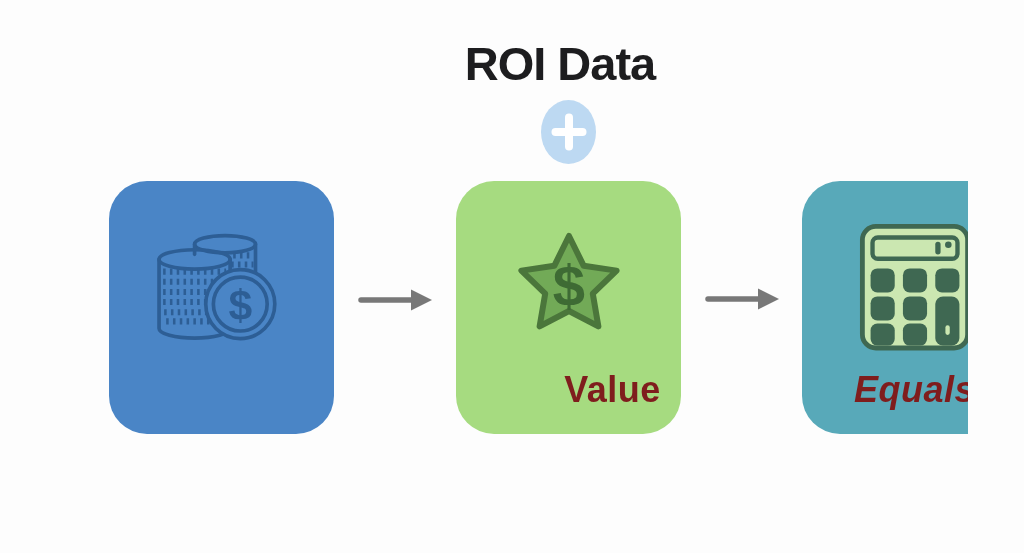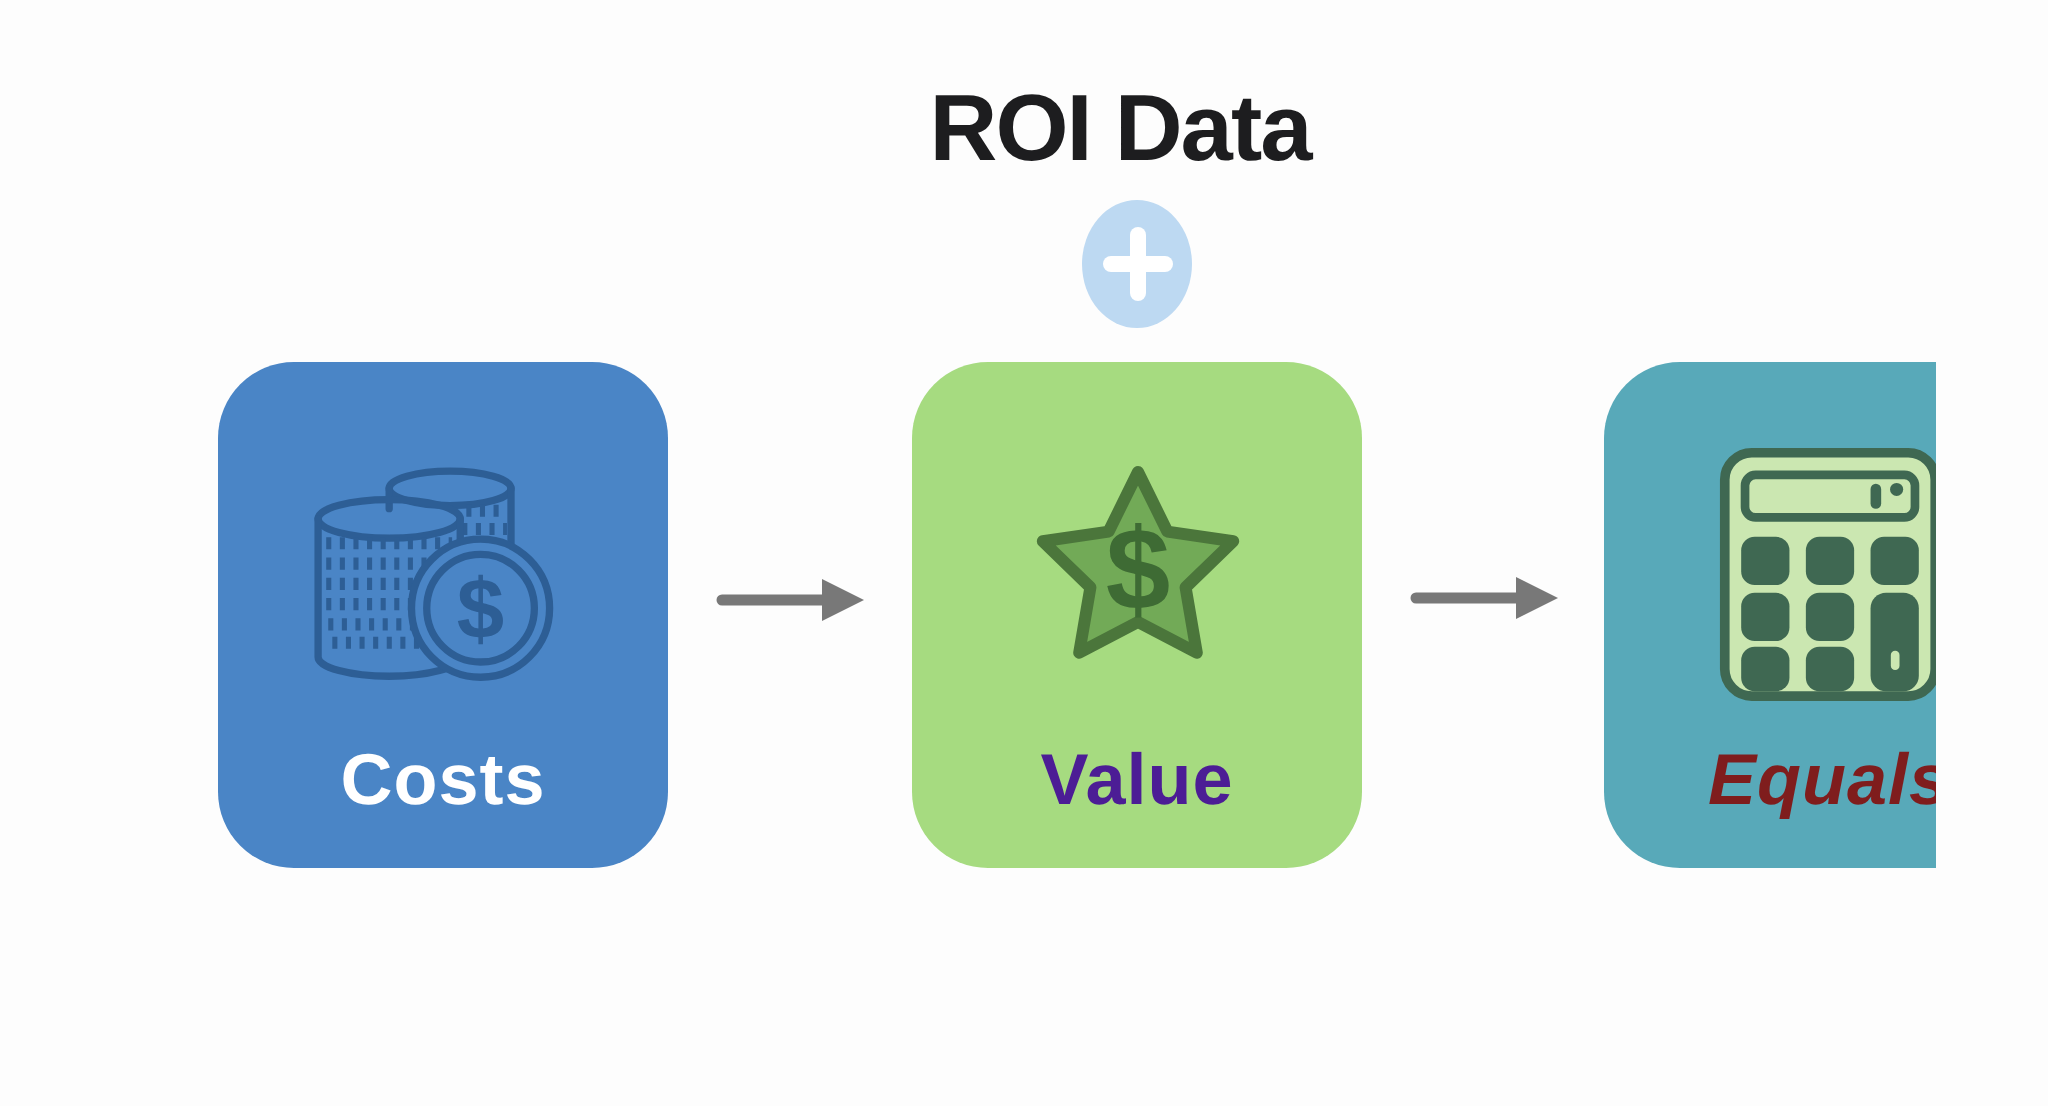--- a/index.html
+++ b/index.html
@@ -122,34 +122,33 @@
         <path d="M38 13 V23 M98 13 V46"></path>
         <path d="M76 24 H96 M74 33 H96" stroke-dasharray="2.5 4.2" stroke-width="6" stroke-linecap="butt"></path>
         <ellipse cx="38" cy="28" rx="35" ry="9.5"></ellipse>
         <path d="M3 28 V96 A35 9.5 0 0 0 73 96 V28"></path>
         <path d="M7 40 H69 M7 50 H69 M7 60 H69 M7 70 H68 M8 80 H66 M10 89 H62" stroke-dasharray="2.5 4.2" stroke-width="6" stroke-linecap="butt"></path>
       </g>
       <circle cx="83" cy="72" r="34" stroke-width="3.6" fill="#4a85c6" stroke="#2d5e95"></circle>
       <circle cx="83" cy="72" r="26.5" fill="none" stroke-width="3.6" stroke="#2d5e95"></circle>
       <text class="coin-dollar" x="83" y="73" fill="#2d5e95">$</text>
     </svg>
-    <div class="card-label" style="color: rgb(255, 255, 255);">Costs</div>
   </div>
 
   <svg class="arrow arrow-1" viewBox="0 0 76 30">
     <line x1="3" y1="15" x2="55" y2="15" stroke-width="5.5" stroke-linecap="round" stroke="#787878"></line>
     <polygon points="53,4.5 74,15 53,25.5" fill="#787878"></polygon>
   </svg>
 
   <div class="card card-value" style="background-color: rgb(166, 219, 128);">
     <svg class="icon icon-star" viewBox="0 0 120 120">
       <polygon stroke-width="6" stroke-linejoin="round" points="60,14 74.7,43.8 107.6,48.6 83.8,71.7 89.4,104.4 60,89 30.6,104.4 36.2,71.7 12.4,48.6 45.3,43.8" fill="#72aa57" stroke="#4b763b"></polygon>
       <text class="star-dollar" x="60" y="63" fill="#3e6b34">$</text>
     </svg>
-    <div class="card-label" style="color: #4c1d95;">Value</div>
+    <div class="card-label" style="color: #7f1d1d; padding-left: 44px;">Value</div>
   </div>
 
   <svg class="arrow arrow-2" viewBox="0 0 76 30">
     <line x1="3" y1="15" x2="55" y2="15" stroke-width="5.5" stroke-linecap="round" stroke="#787878"></line>
     <polygon points="53,4.5 74,15 53,25.5" fill="#787878"></polygon>
   </svg>
 
   <div class="card card-equals" style="background-color: rgb(88, 169, 185);">
     <svg class="icon icon-calc" viewBox="0 0 116 133">
       <g stroke-width="5" stroke="#3f6852">

